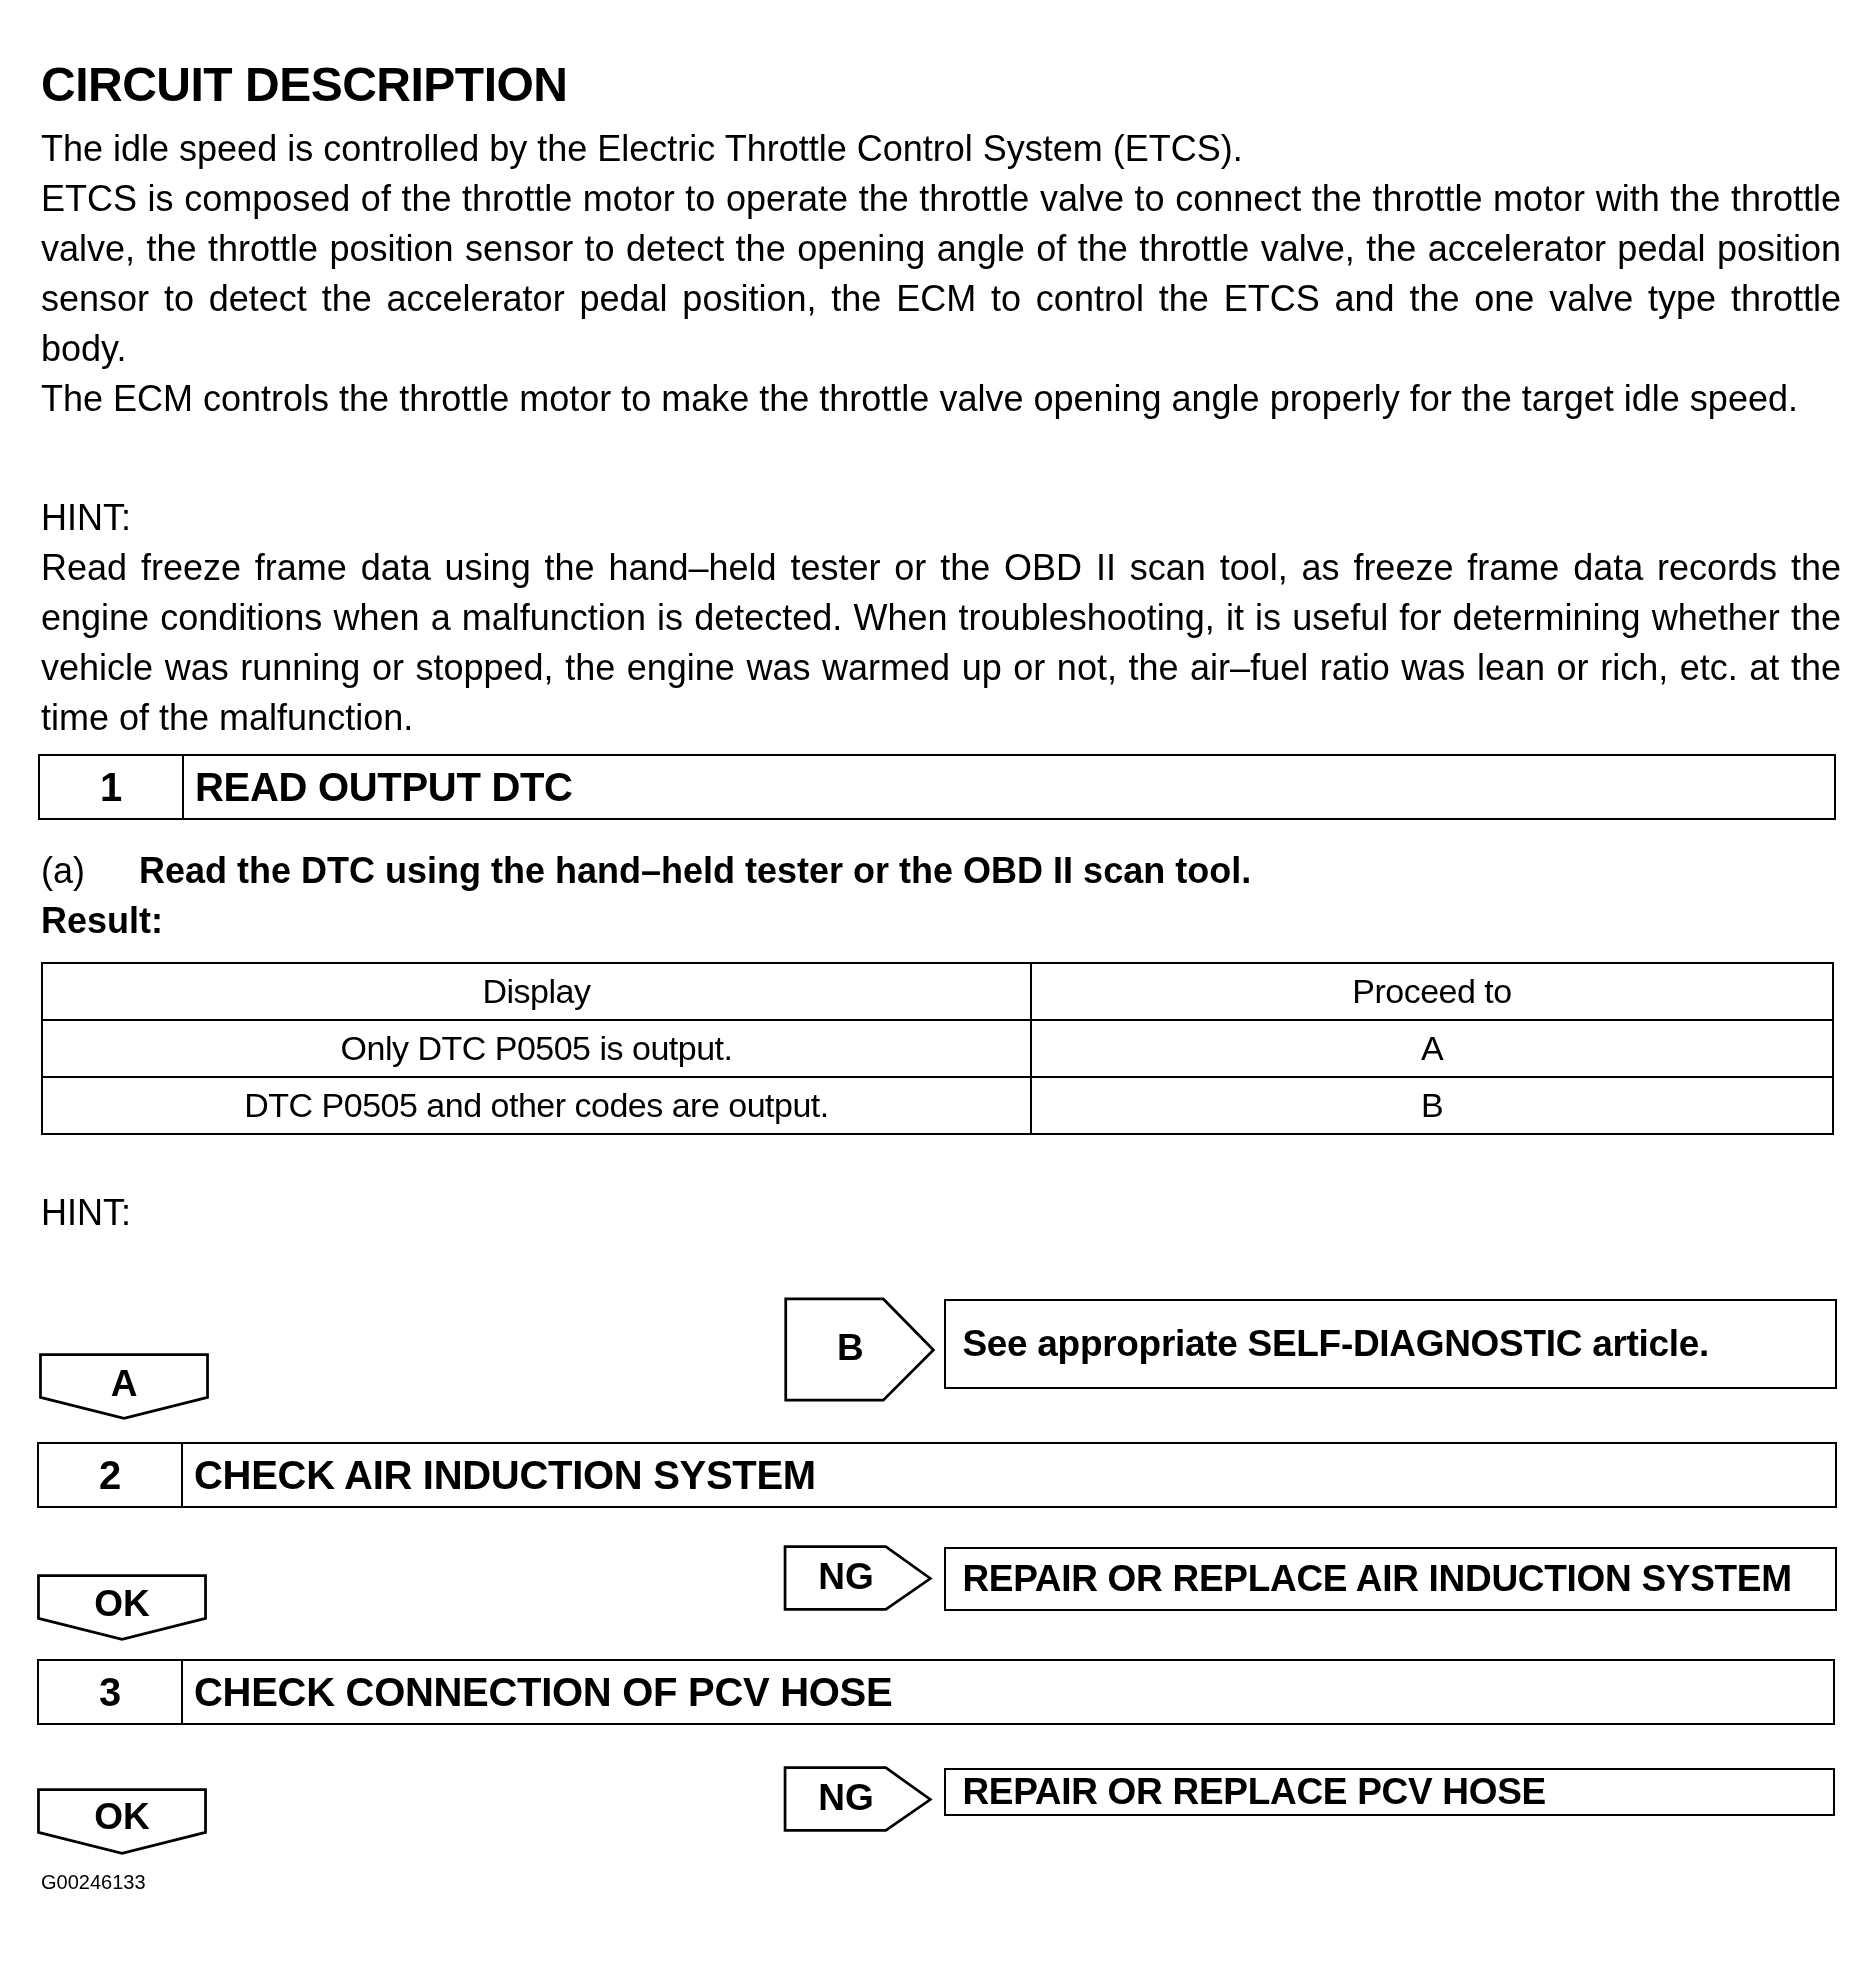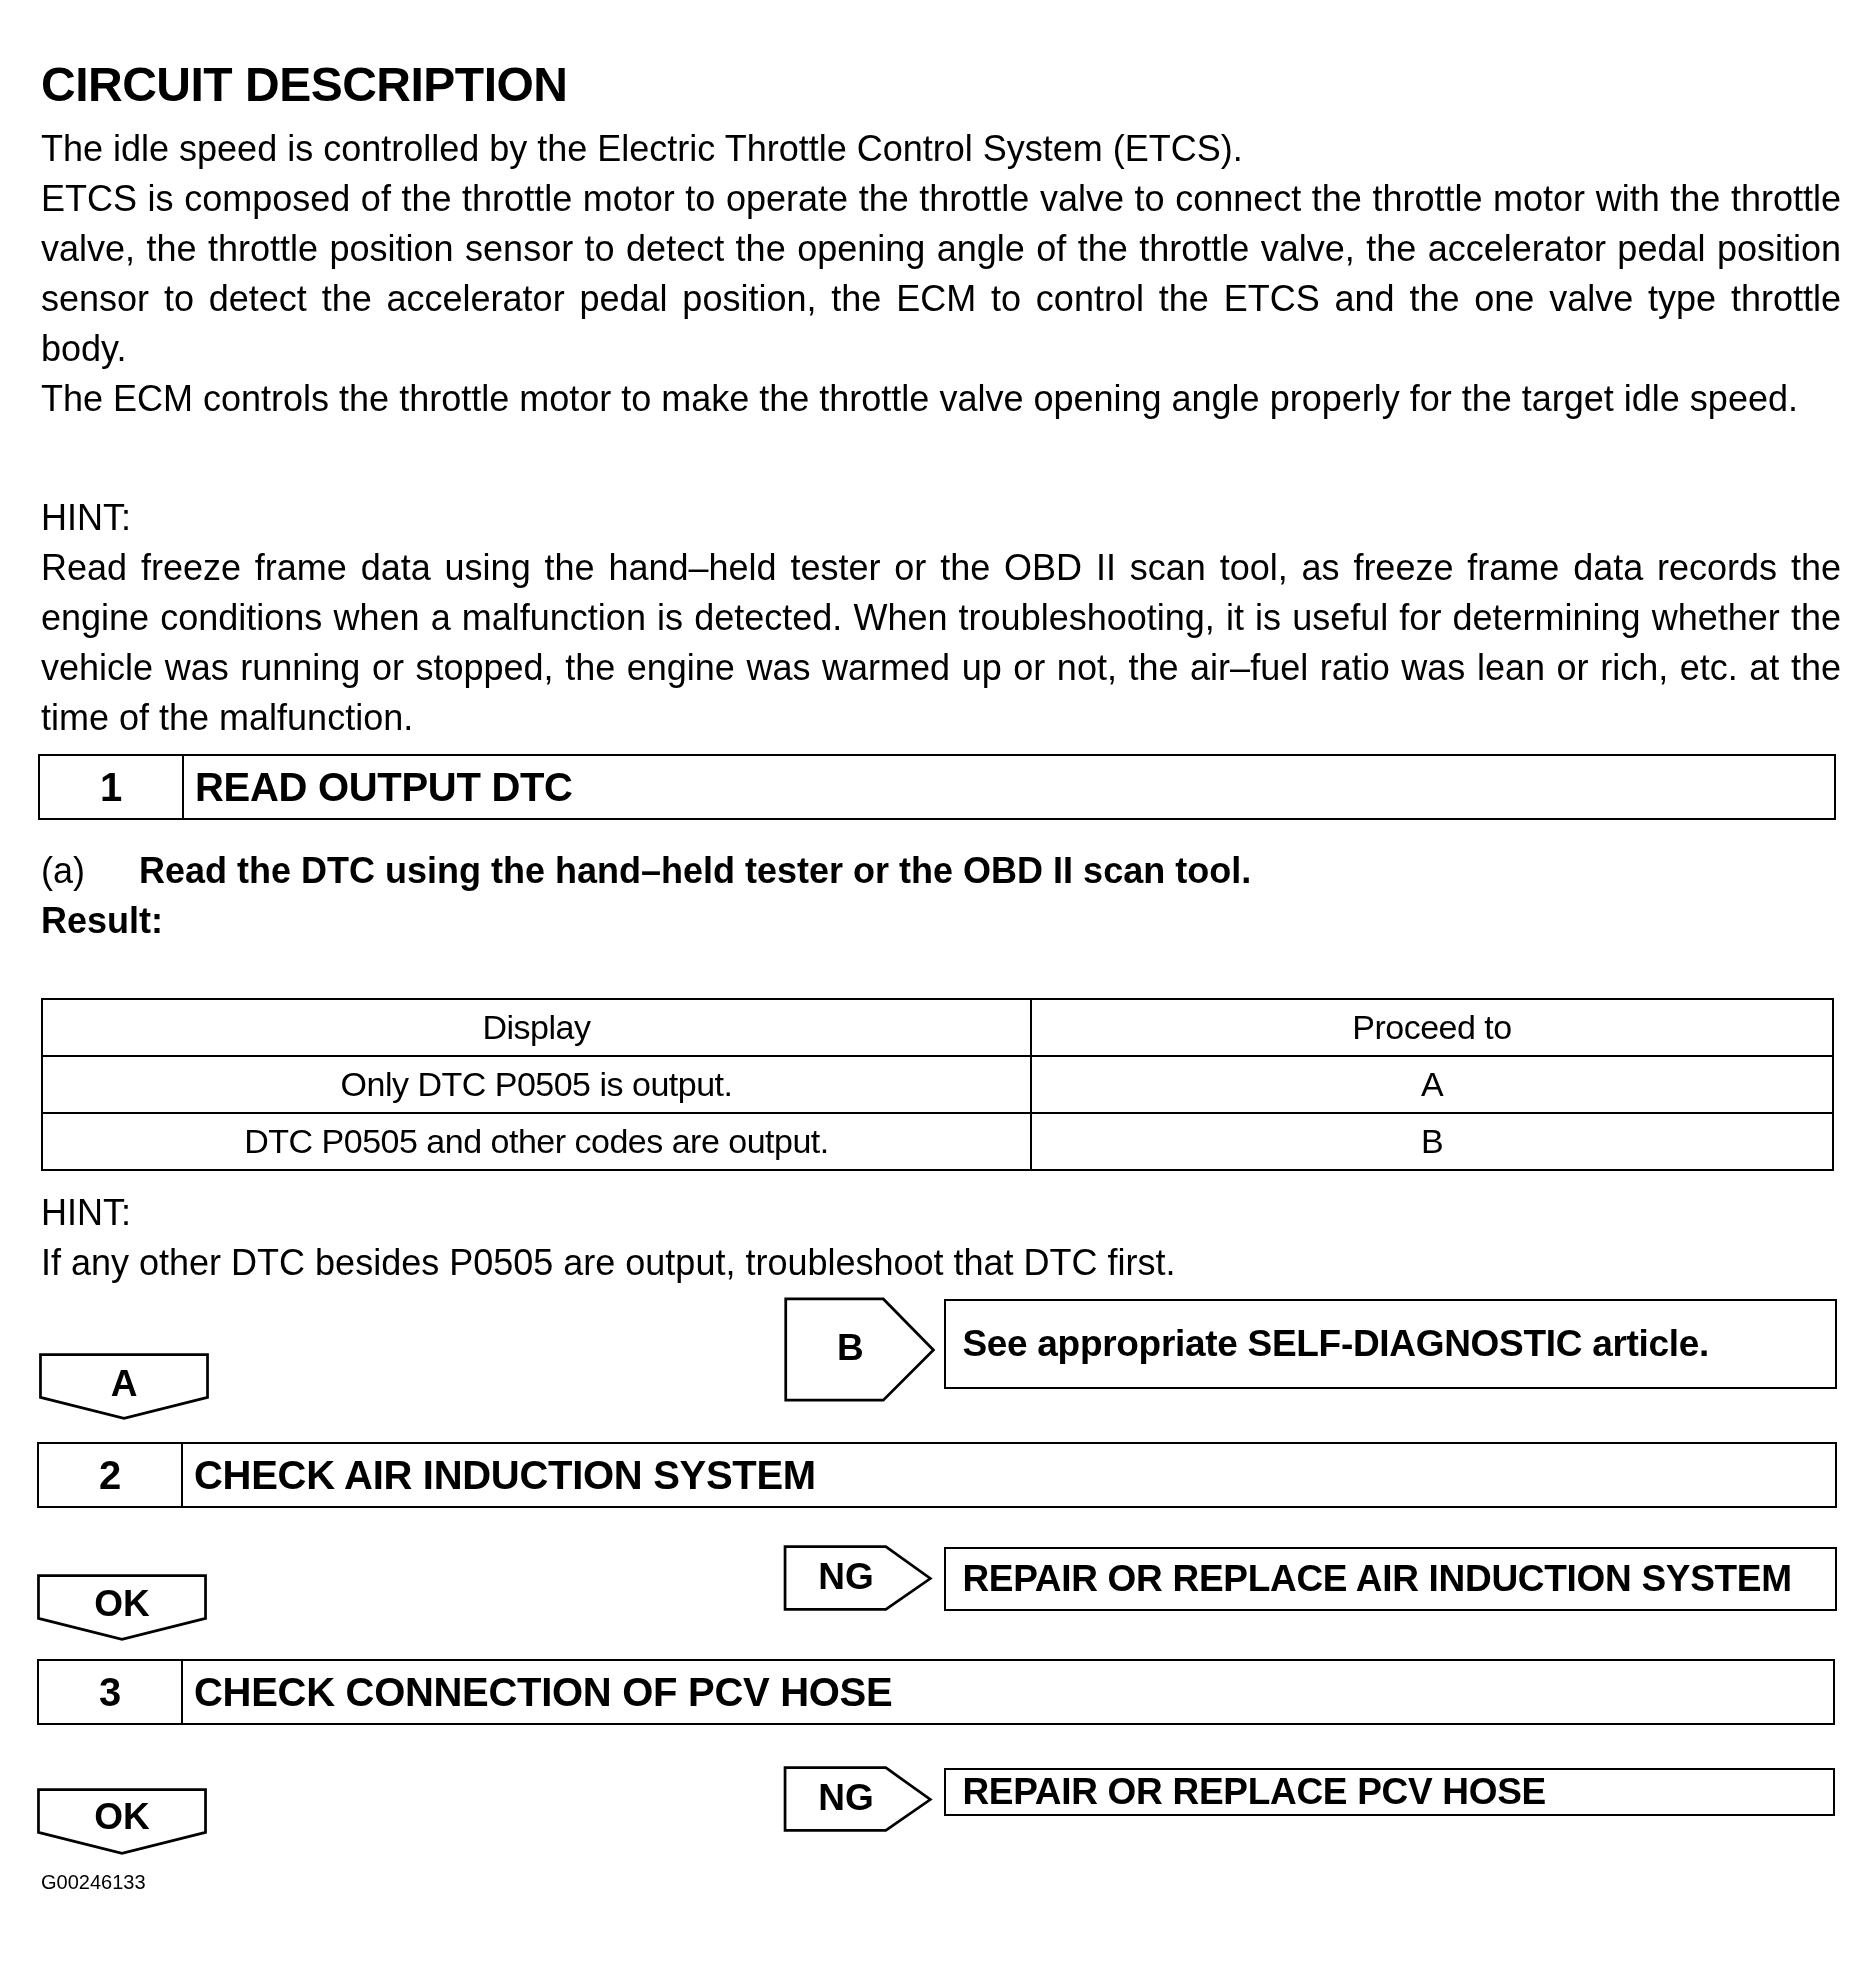--- a/index.html
+++ b/index.html
@@ -7,21 +7,21 @@
          font-family:"Liberation Sans", sans-serif; }
   .abs { position:absolute; }
   .title { left:41px; top:57px; font-size:48px; font-weight:bold; letter-spacing:-0.5px; }
   .para { left:41px; width:1800px; font-size:36px; line-height:50px; text-align:justify; }
   .para p { margin:0; }
   .hint-label { font-size:36px; }
   .step { border:2.7px solid #000; display:flex; box-sizing:border-box; background:#fff; }
   .step .num { width:142px; border-right:2.7px solid #000; display:flex; align-items:center; justify-content:center;
                font-size:40px; font-weight:bold; }
   .step .txt { display:flex; align-items:center; padding-left:11px; font-size:40px; font-weight:bold; letter-spacing:-0.3px; }
-  table.res { border-collapse:collapse; position:absolute; left:41px; top:998px; width:1793px; }
+  table.res { border-collapse:collapse; position:absolute; left:41px; top:962px; width:1793px; }
   table.res td { border:2.7px solid #000; text-align:center; font-size:34px; height:55px; padding:0; letter-spacing:-0.5px; }
   .bold { font-weight:bold; }
   .tab-down, .tab-right { position:absolute; }
   .tab-label { position:absolute; font-weight:bold; font-size:37px; text-align:center; }
   .result-box { border:2.7px solid #000; box-sizing:border-box; display:flex; align-items:center; padding-left:16.4px;
                 font-weight:bold; font-size:37px; letter-spacing:-0.3px; }
   .footer { left:41px; top:1871px; font-size:20px; }
 </style>
 </head>
 <body>
@@ -62,21 +62,20 @@
   </tr>
   <tr>
     <td>DTC P0505 and other codes are output.</td>
     <td>B</td>
   </tr>
 </tbody>
   </table>
 
 <div class="abs para" style="top:1188px;">
   <p class="hint-label">HINT:</p>
-  <p>If any other DTC besides P0505 are output, troubleshoot that DTC first.</p>
 </div>
 
 <svg class="tab-down" style="left:37px; top:1352px;" width="174" height="69" viewBox="0 0 190 76">
   <polygon points="3,3 187,3 187,50 95,73 3,50" fill="#fff" stroke="#000" stroke-width="3"></polygon>
 </svg>
 <div class="tab-label" style="left:37px; top:1363px; width:174px;">A</div>
 
 <svg class="tab-right" style="left:783px; top:1296px;" width="155" height="108" viewBox="0 0 170 118">
   <polygon points="3,3 110,3 165,59 110,114 3,114" fill="#fff" stroke="#000" stroke-width="3"></polygon>
 </svg>

